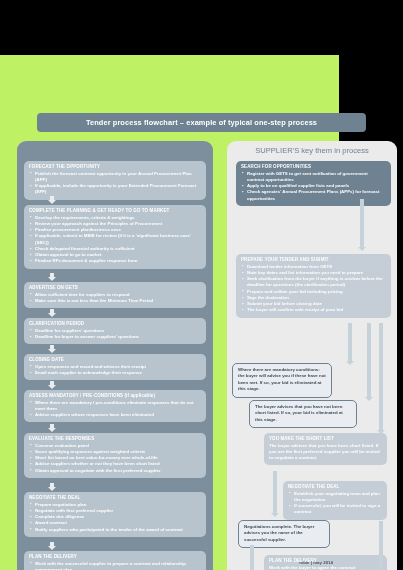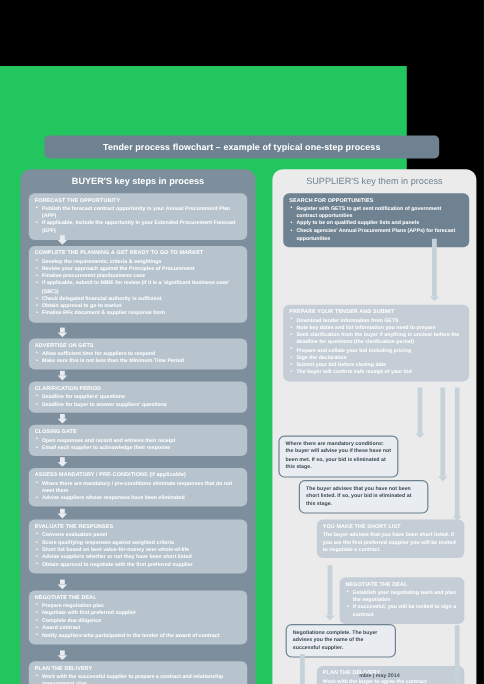--- a/index.html
+++ b/index.html
@@ -4,21 +4,21 @@
 <style>
   * { box-sizing: border-box; margin:0; padding:0; }
   html,body { width:403px; height:570px; background:#000; overflow:hidden; }
   body { font-family:"Liberation Sans", sans-serif; }
 
   #page { position:relative; width:403px; height:570px; background:#000; }
 
   
   #sheet {
     position:absolute; left:0; top:55px; width:339px; height:515px;
-    background:#22c55e;
+    background:#bef264;
   }
 
   
   #title-banner {
     position:absolute; left:37px; top:58px; width:329px; height:19px;
     background:#6e8292; border-radius:4px;
     display:flex; align-items:center; justify-content:center;
   }
   #title-banner span {
     color:#ffffff; font-size:7.4px; font-weight:bold; letter-spacing:0.1px;
@@ -109,21 +109,20 @@
 <body>
 
 <div id="page">
   <div id="sheet">
 
     <div id="title-banner">
       <span>Tender process flowchart – example of typical one-step process</span>
     </div>
 
     <div class="column" id="buyer-col">
-      <div class="col-head">BUYER'S key steps in process</div>
 
       <div class="step" style="left:7px; top:20px; width:182px;">
         <div class="step-title">FORECAST THE OPPORTUNITY</div>
         <ul>
           <li>Publish the forecast contract opportunity in your Annual Procurement Plan (APP)</li>
           <li>If applicable, include the opportunity in your Extended Procurement Forecast (EPF)</li>
         </ul>
       </div>
       <div class="arrow" style="left:30px; top:55px;">
         <div class="stem" style="height:4px;"></div>

